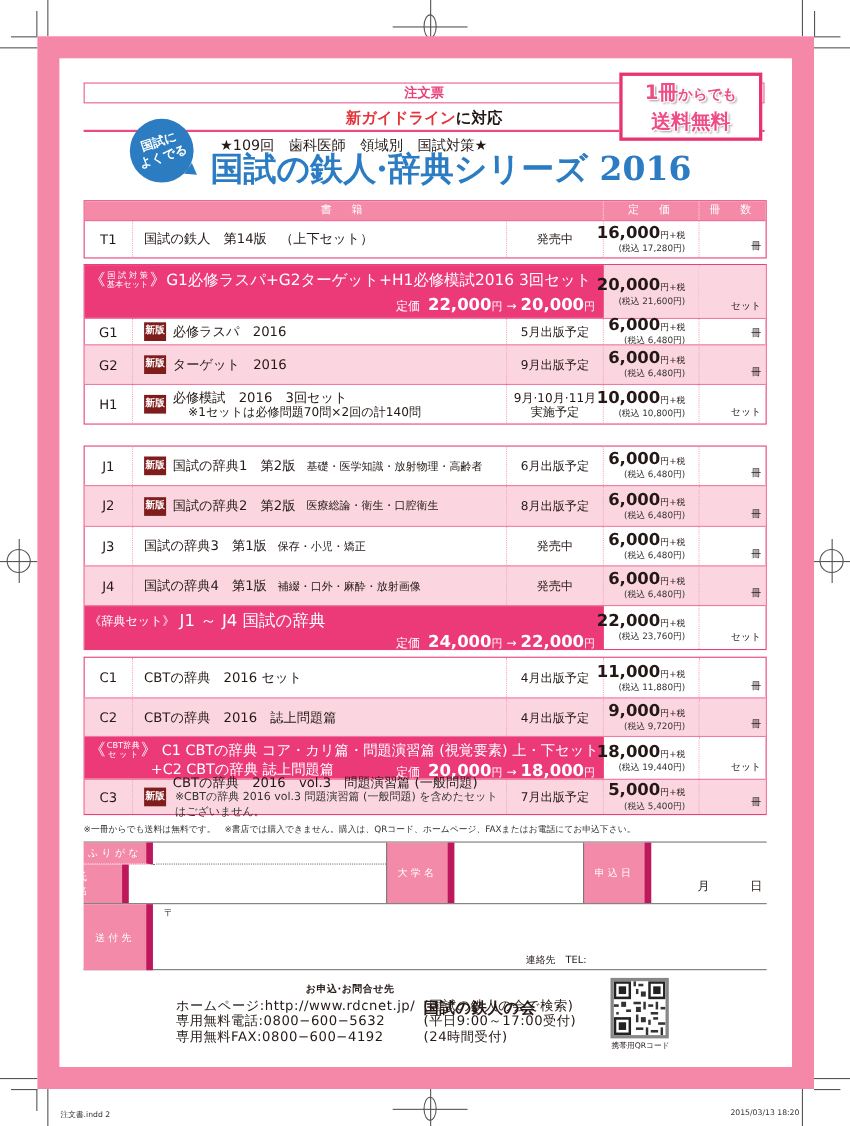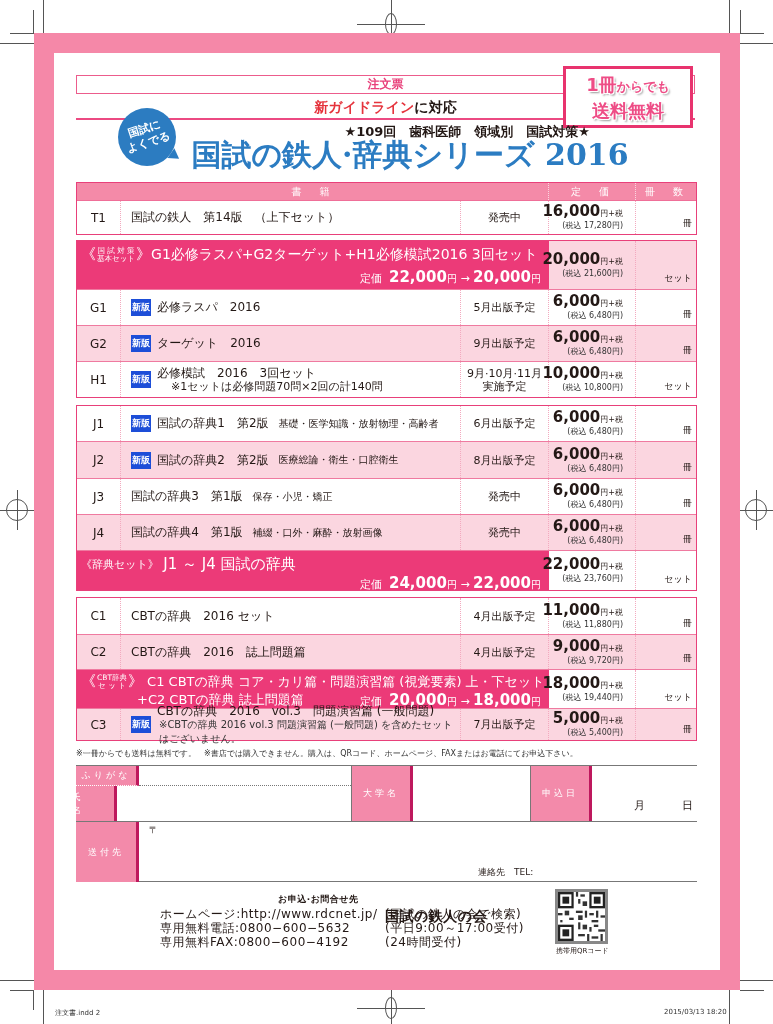--- a/index.html
+++ b/index.html
@@ -20,58 +20,58 @@
   .pink-rule { position: absolute; left: 76px; top: 118px; width: 619px; height: 2px; background: #ec4a82; }
   .ship-box { position: absolute; left: 563px; top: 66px; width: 130px; height: 62px; border: 3px solid #e8336e; background: #fff;
               text-align: center; font-weight: bold; color: #ee4d86; font-size: 18px; line-height: 24px; padding-top: 4px;
               text-shadow: -1px -1px 0 #fff, 1px -1px 0 #fff, -1px 1px 0 #fff, 1px 1px 0 #fff, 2px 2px 2px #999; }
   .ship-box .small { font-size: 13px; }
   .blue-badge { position: absolute; left: 118px; top: 108px; width: 58px; height: 58px; border-radius: 50%; background: #2c7cc1;
                 color: #fff; font-weight: bold; font-size: 11px; text-align: center; line-height: 14px; padding-top: 14px; }
   .blue-badge .txt { display: inline-block; transform: rotate(-18deg); }
   .blue-badge .tail { position: absolute; right: -4px; bottom: 4px; width: 0; height: 0;
                       border-left: 10px solid #2c7cc1; border-top: 6px solid transparent; border-bottom: 6px solid transparent; transform: rotate(35deg); }
-  .subtitle { position: absolute; left: 200px; top: 123px; width: 390px; text-align: right; font-size: 13px; font-weight: bold; }
+  .subtitle { position: absolute; left: 200px; top: 123px; width: 390px; text-align: left; font-size: 13px; font-weight: normal; }
   .main-title { position: absolute; left: 190px; top: 137px; width: 440px; text-align: center; font-family: "DejaVu Serif", "Liberation Serif", serif;
                 font-size: 30px; font-weight: bold; color: #2b7cc2; line-height: 36px; }
   
   .group { position: absolute; left: 76px; width: 621px; border: 1.5px solid #e8407a; background: #fff; }
   .row { display: flex; width: 100%; border-top: 1px solid #ef7aa0; position: relative; }
   .row:first-child { border-top: none; }
   .row.alt { background: #fbd6e0; }
   .c-code { width: 44px; display: flex; align-items: center; justify-content: center; font-size: 12px; border-right: 1px dotted #f3a9bf; }
   .c-title { width: 340px; display: flex; align-items: center; padding-left: 10px; font-size: 12px; border-right: 1px dotted #f3a9bf; }
   .c-status { width: 88px; display: flex; flex-direction: column; align-items: center; justify-content: center; font-size: 11px; border-right: 1px dotted #f3a9bf; line-height: 13px; }
   .c-price { width: 87px; display: flex; flex-direction: column; align-items: flex-end; justify-content: center; padding-right: 12px; border-right: 1px dotted #f3a9bf; }
   .c-qty { width: 60px; position: relative; }
   .c-qty span { position: absolute; right: 4px; bottom: 4px; font-size: 9px; }
   .price-main { font-size: 15px; font-weight: bold; line-height: 15px; white-space: nowrap; }
   .price-main small { font-size: 8px; font-weight: normal; }
   .price-tax { font-size: 8px; color: #333; line-height: 10px; white-space: nowrap; }
   .hdr { background: #f48aa8; color: #fff; font-size: 10px; height: 18px; display: flex; border-bottom: 1px solid #ef6f98; }
   .hdr .h-book { width: 472px; text-align: center; line-height: 18px; border-right: 1px dotted #fbd6e0; letter-spacing: 4px; }
   .hdr .h-price { width: 87px; text-align: center; line-height: 18px; border-right: 1px dotted #fbd6e0; letter-spacing: 4px; }
   .hdr .h-qty { width: 60px; text-align: center; line-height: 18px; letter-spacing: 4px; }
-  .new-badge { display: inline-block; background: #1d4ed8; color: #fff; font-size: 9px; width: 20px; height: 17px; line-height: 17px;
+  .new-badge { display: inline-block; background: #7f1d1d; color: #fff; font-size: 9px; width: 20px; height: 17px; line-height: 17px;
                text-align: center; margin-right: 6px; font-weight: bold; flex-shrink: 0; }
   .t-sub { font-size: 10px; margin-left: 10px; }
   .t-two { display: flex; flex-direction: column; line-height: 14px; }
   .t-note { font-size: 11px; margin-left: 14px; }
   .t-note-small { font-size: 10px; margin-left: 2px; color: #333; }
   .set-left { width: 472px; background: #ec3a78; color: #fff; padding: 4px 8px 3px 4px; display: flex; flex-direction: column; justify-content: space-between; }
   .set-line1 { display: flex; align-items: center; font-size: 14px; white-space: nowrap; }
   .set-line2 { text-align: right; font-size: 11px; white-space: nowrap; }
   .set-line2 b { font-size: 15px; }
   .set-line2 small { font-size: 10px; }
   .bracket { font-size: 15px; }
   .stack { display: inline-flex; flex-direction: column; font-size: 7.5px; line-height: 8px; margin: 0 1px; text-align: center; }
   .footnote { position: absolute; left: 76px; top: 748px; font-size: 8px; color: #333; white-space: nowrap; }
   
   .form { position: absolute; left: 76px; top: 765px; width: 621px; height: 117px; border-top: 1px solid #777; border-bottom: 1px solid #777; }
-  .flabel { position: absolute; background: #f38aaa; color: #fff; font-size: 9px; letter-spacing: 3px; display: flex; align-items: center; justify-content: center; border-right: 3px solid #be185d; }
+  .flabel { position: absolute; background: #f38aaa; color: #fff; font-size: 9px; letter-spacing: 3px; display: flex; align-items: center; justify-content: center; border-right: 6px solid #be185d; }
   .ffield { position: absolute; }
   
   .contact { position: absolute; font-size: 12px; white-space: nowrap; letter-spacing: 0.5px; }
   .qr { position: absolute; left: 555px; top: 889px; width: 53px; height: 55px; border: 3px solid #888; background: #fff; }
   .footer { position: absolute; font-size: 7px; color: #333; top: 1008px; }
 </style>
 </head>
 <body>
 
 <div class="cm" style="left:391px;top:0;width:1px;height:50px;"></div>
@@ -160,21 +160,21 @@
       <div class="set-line2"><span>定価</span>&nbsp;&nbsp;<b>22,000</b><small>円</small> <span>→</span> <b>20,000</b><small>円</small></div>
     </div>
     <div class="c-price" style="background:#fbd6e0;">
         <div class="price-main"><span>20,000</span><small>円+税</small></div>
         <div class="price-tax">(税込 21,600円)</div>
       </div>
     <div class="c-qty" style="background:#fbd6e0;">
         <span>セット</span>
       </div>
   </div>
-  <div class="row" style="height:36px;">
+  <div class="row" style="height:24px;">
     <div class="c-code">G1</div>
     <div class="c-title">
         <span class="new-badge">新版</span>
         <span>必修ラスパ　2016</span>
       </div>
     <div class="c-status">
         <span>5月出版予定</span>
       </div>
     <div class="c-price">
         <div class="price-main"><span>6,000</span><small>円+税</small></div>

